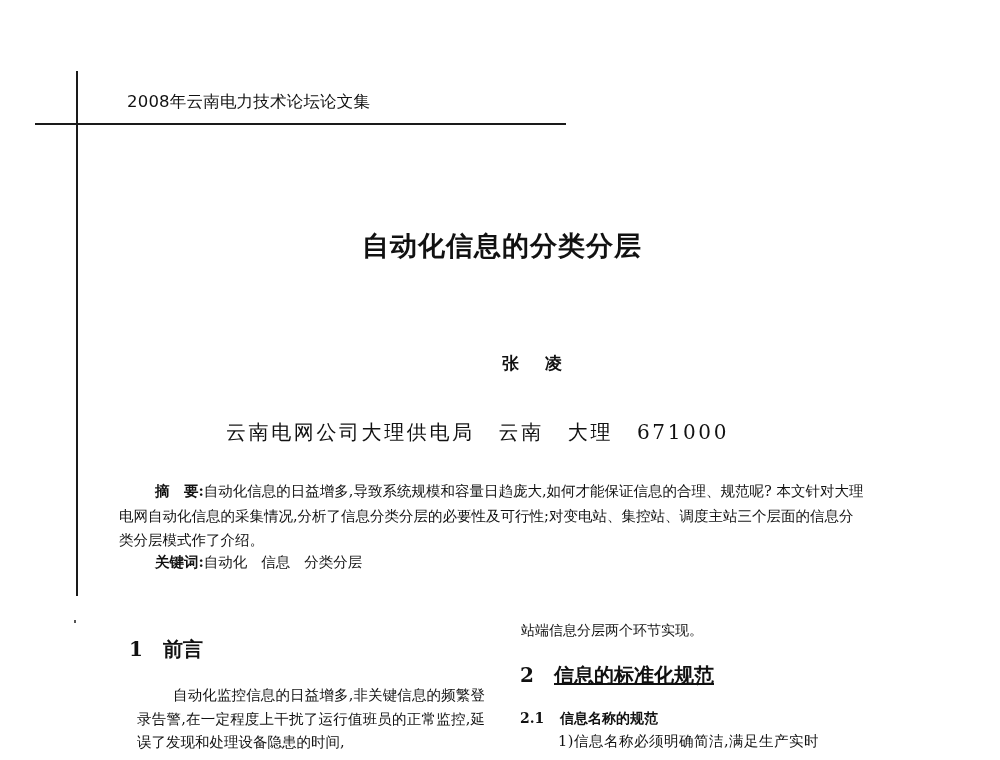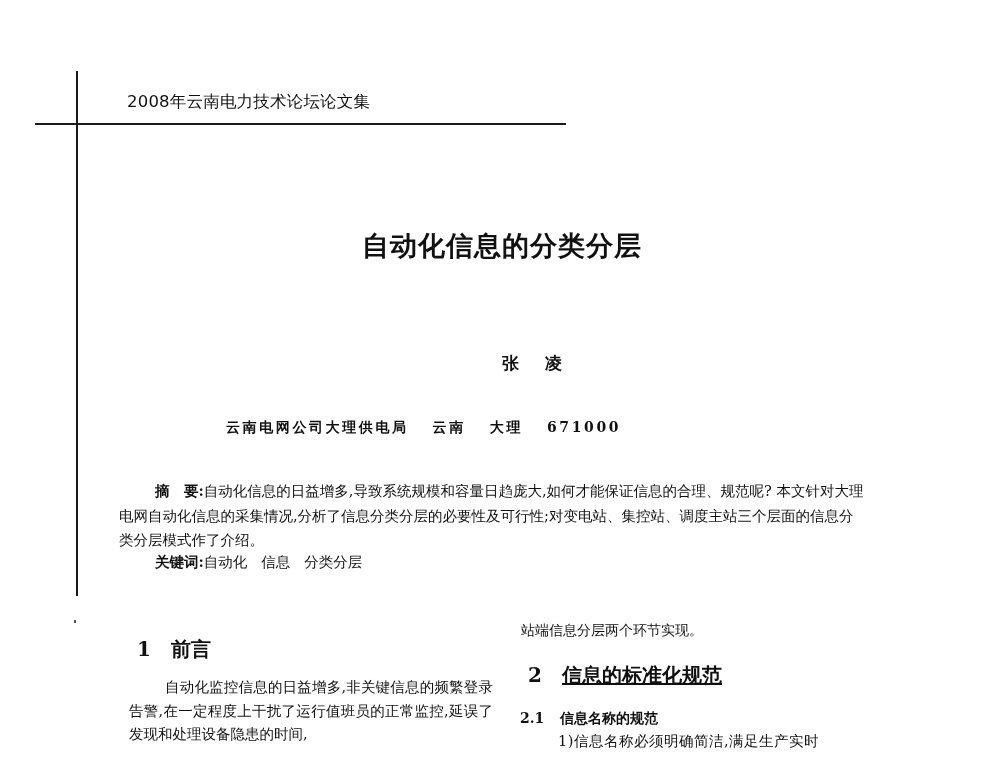--- a/index.html
+++ b/index.html
@@ -9,40 +9,40 @@
     .abs { position: absolute; }
 
     .vline { position: absolute; left: 76px; top: 71px; width: 2px; height: 525px; background: #1a1a1a; }
     .hline { position: absolute; left: 35px; top: 123px; width: 531px; height: 2px; background: #1a1a1a; }
     .dot { position: absolute; left: 74px; top: 620px; width: 2px; height: 3px; background: #555; }
 
     .running-header { left: 127px; top: 91px; font-size: 16.5px; letter-spacing: 0.2px; white-space: nowrap; }
     .title { left: 0; width: 1000px; top: 228px; text-align: center; font-size: 27px; font-weight: bold; letter-spacing: 1px; padding-left: 2px; }
     .author { left: 0; width: 1000px; top: 352px; text-align: center; font-size: 17px; font-weight: bold; word-spacing: 0; padding-left: 32px; }
     .author span { margin: 0 13px; }
-    .affil { left: 226px; top: 419px; font-size: 14px; white-space: nowrap; letter-spacing: 2.6px; font-weight: bold; }
+    .affil { left: 226px; top: 419px; font-size: 20px; white-space: nowrap; letter-spacing: 2.6px; }
     .affil .gap { display: inline-block; width: 24px; }
 
     .abstract { left: 119px; top: 479px; width: 745px; font-size: 14.5px; line-height: 24.5px; }
     .abstract p { margin: 0; }
     .abstract .first { text-indent: 36px; }
     .abstract b { font-weight: bold; }
     .keywords { left: 155px; top: 553px; font-size: 14.5px; white-space: nowrap; text-align: center; }
     .keywords b { font-weight: bold; }
     .keywords .gap { display: inline-block; width: 14px; }
 
-    .h1 { font-size: 20px; font-weight: bold; white-space: nowrap; margin-left: 8px; }
+    .h1 { font-size: 20px; font-weight: bold; white-space: nowrap; }
     .h1 .num { display: inline-block; width: 34px; }
     .sec1 { left: 129px; top: 636px; }
     .sec2 { left: 520px; top: 662px; text-decoration: underline; }
     .h2 { left: 520px; top: 710px; font-size: 14px; font-weight: bold; white-space: nowrap; }
     .h2 .num { display: inline-block; width: 40px; }
 
     .col-left { left: 129px; top: 676px; width: 364px; font-size: 14.5px; line-height: 23.5px; }
-    .col-left p { margin: 0; text-indent: 36px; text-align: justify; }
+    .col-left p { margin: 8px; text-indent: 36px; text-align: justify; }
     .col-right-top { left: 521px; top: 622px; font-size: 14px; white-space: nowrap; }
     .col-right-bottom { left: 558px; top: 732px; font-size: 14.5px; white-space: nowrap; letter-spacing: 0.5px; }
   </style>
 </head>
 <body>
 
 <div class="vline"></div>
 <div class="hline"></div>
 <div class="dot"></div>
 

